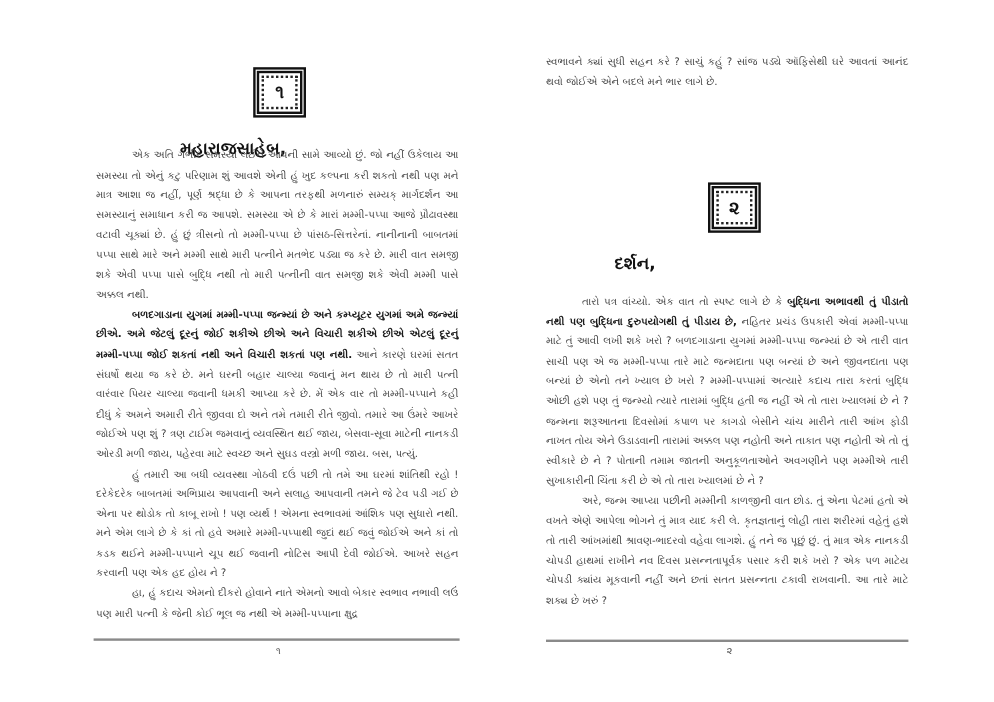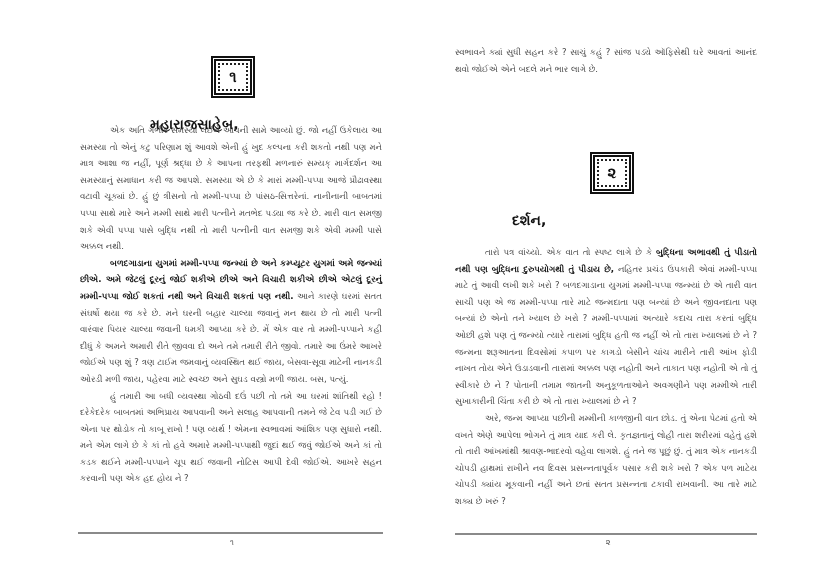--- a/index.html
+++ b/index.html
@@ -34,20 +34,21 @@
 
 <div class="page left">
   <div class="ornament" style="left:131px; top:56px;">
     <span>૧</span>
   </div>
   <div class="salutation" style="left:31px; top:116px;">મહારાજસાહેબ,</div>
   <div class="text" style="left:0; top:122px; width:302px;">
     <p class="indent">એક અતિ ગંભીર સમસ્યા લઈને આપની સામે આવ્યો છું. જો નહીં ઉકેલાય આ સમસ્યા તો એનું કટુ પરિણામ શું આવશે એની હું ખુદ કલ્પના કરી શકતો નથી પણ મને માત્ર આશા જ નહીં, પૂર્ણ શ્રદ્ધા છે કે આપના તરફથી મળનારું સમ્યક્ માર્ગદર્શન આ સમસ્યાનું સમાધાન કરી જ આપશે. સમસ્યા એ છે કે મારાં મમ્મી-પપ્પા આજે પ્રૌઢાવસ્થા વટાવી ચૂક્યાં છે. હું છું ત્રીસનો તો મમ્મી-પપ્પા છે પાંસઠ-સિત્તરેનાં. નાનીનાની બાબતમાં પપ્પા સાથે મારે અને મમ્મી સાથે મારી પત્નીને મતભેદ પડ્યા જ કરે છે. મારી વાત સમજી શકે એવી પપ્પા પાસે બુદ્ધિ નથી તો મારી પત્નીની વાત સમજી શકે એવી મમ્મી પાસે અક્કલ નથી.</p>
     <p class="indent"><b>બળદગાડાના યુગમાં મમ્મી-પપ્પા જન્મ્યાં છે અને કમ્પ્યૂટર યુગમાં અમે જન્મ્યાં છીએ. અમે જેટલું દૂરનું જોઈ શકીએ છીએ અને વિચારી શકીએ છીએ એટલું દૂરનું મમ્મી-પપ્પા જોઈ શકતાં નથી અને વિચારી શકતાં પણ નથી.</b><span> આને કારણે ઘરમાં સતત સંઘર્ષો થયા જ કરે છે. મને ઘરની બહાર ચાલ્યા જવાનું મન થાય છે તો મારી પત્ની વારંવાર પિયર ચાલ્યા જવાની ધમકી આપ્યા કરે છે. મેં એક વાર તો મમ્મી-પપ્પાને કહી દીધું કે અમને અમારી રીતે જીવવા દો અને તમે તમારી રીતે જીવો. તમારે આ ઉંમરે આખરે જોઈએ પણ શું ? ત્રણ ટાઈમ જમવાનું વ્યવસ્થિત થઈ જાય, બેસવા-સૂવા માટેની નાનકડી ઓરડી મળી જાય, પહેરવા માટે સ્વચ્છ અને સુઘડ વસ્ત્રો મળી જાય. બસ, પત્યું.</span></p>
     <p class="indent">હું તમારી આ બધી વ્યવસ્થા ગોઠવી દઉં પછી તો તમે આ ઘરમાં શાંતિથી રહો ! દરેકેદરેક બાબતમાં અભિપ્રાય આપવાની અને સલાહ આપવાની તમને જે ટેવ પડી ગઈ છે એના પર થોડોક તો કાબૂ રાખો ! પણ વ્યર્થ ! એમના સ્વભાવમાં આંશિક પણ સુધારો નથી. મને એમ લાગે છે કે કાં તો હવે અમારે મમ્મી-પપ્પાથી જુદાં થઈ જવું જોઈએ અને કાં તો કડક થઈને મમ્મી-પપ્પાને ચૂપ થઈ જવાની નોટિસ આપી દેવી જોઈએ. આખરે સહન કરવાની પણ એક હદ હોય ને ?</p>
+    <p class="indent">હા, હું કદાચ એમનો દીકરો હોવાને નાતે એમનો આવો બેકાર સ્વભાવ નભાવી લઉં પણ મારી પત્ની કે જેની કોઈ ભૂલ જ નથી એ મમ્મી-પપ્પાના ક્ષુદ્ર</p>
   </div>
   <div class="rule" style="left:-2px; top:532px; width:305px;"></div>
   <div class="pagenum" style="left:142px; top:538px;">૧</div>
 </div>
 
 <div class="page right">
   <div class="text" style="left:0; top:44px; width:302px;">
     <p>સ્વભાવને ક્યાં સુધી સહન કરે ? સાચું કહું ? સાંજ પડ્યે ઑફિસેથી ઘરે આવતાં આનંદ થવો જોઈએ એને બદલે મને ભાર લાગે છે.</p>
   </div>
   <div class="ornament" style="left:135px; top:152px;">

